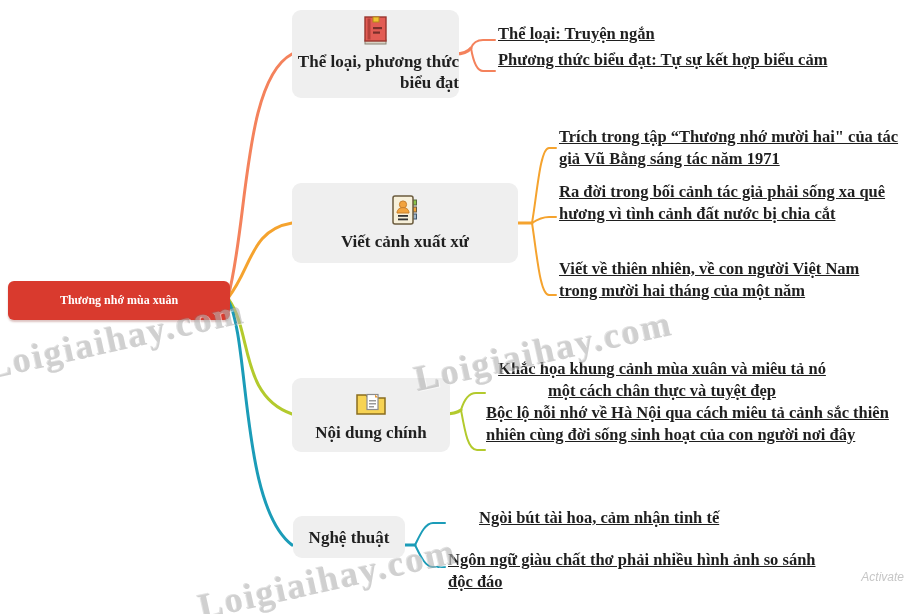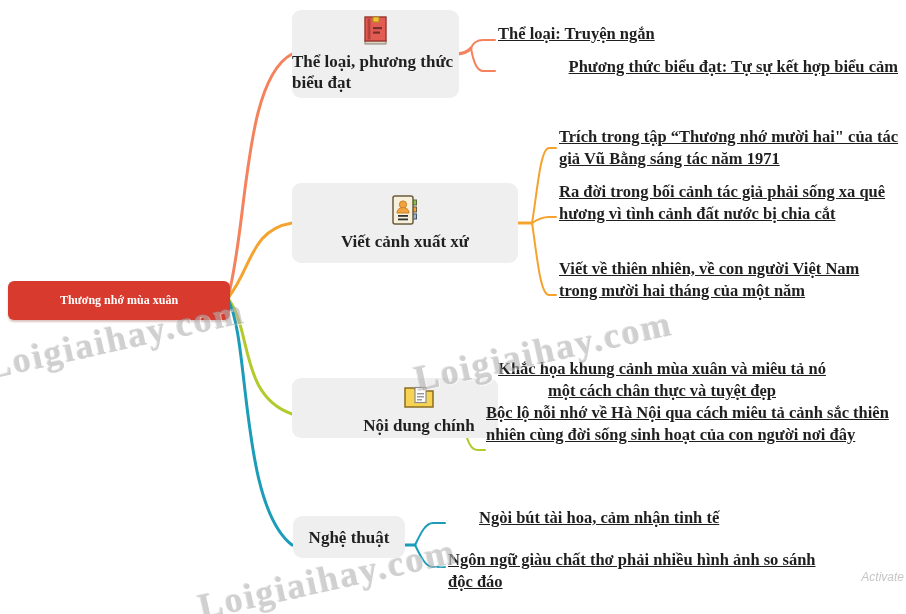--- a/index.html
+++ b/index.html
@@ -14,30 +14,30 @@
   .lk-teal{stroke:var(--teal);}
   .w3{stroke-width:3px;} .w2{stroke-width:2px;}
 
   .root-node{position:absolute;left:8px;top:281px;width:222px;height:39px;z-index:3;
     background:var(--node-red);border-radius:6px;display:flex;align-items:center;justify-content:center;
     box-shadow:0 2px 2px rgba(120,20,10,.25);}
   .root-node span{color:#fff;font-weight:bold;font-size:12px;}
 
   .topic{position:absolute;z-index:2;background:var(--box-bg);border-radius:9px;
     display:flex;flex-direction:column;align-items:center;justify-content:center;}
-  .topic .t-label{font-weight:bold;font-size:17px;line-height:21px;color:var(--text);text-align:left;}
+  .topic .t-label{font-weight:bold;font-size:17px;line-height:21px;color:var(--text);text-align:right;}
   .topic-1{left:292px;top:10px;width:167px;height:88px;}
   .topic-2{left:292px;top:183px;width:226px;height:80px;}
-  .topic-3{left:292px;top:378px;width:158px;height:60px;padding-left:48px;}
+  .topic-3{left:292px;top:378px;width:158px;height:74px;}
   .topic-4{left:293px;top:516px;width:112px;height:42px;}
   .t-icon{display:block;margin-bottom:5px;}
 
   .leaf{position:absolute;z-index:2;font-weight:bold;font-size:16.5px;line-height:22px;color:var(--text);text-decoration:underline;}
   .leaf-b1-1{left:498px;top:23px;width:260px;}
-  .leaf-b1-2{left:498px;top:56px;width:400px;text-align:right;}
+  .leaf-b1-2{left:498px;top:49px;width:400px;}
   .leaf-b2-1{left:559px;top:126px;width:345px;}
   .leaf-b2-2{left:559px;top:181px;width:332px;}
   .leaf-b2-3{left:559px;top:258px;width:322px;}
   .leaf-b3-1{left:486px;top:358px;width:352px;text-align:center;}
   .leaf-b3-2{left:486px;top:402px;width:412px;}
   .leaf-b4-1{left:448px;top:507px;width:320px;margin-left:31px;}
   .leaf-b4-2{left:448px;top:549px;width:392px;}
 
   .watermark{position:absolute;z-index:5;pointer-events:none;
     font-weight:bold;font-size:36px;letter-spacing:2px;color:var(--watermark);opacity:.6;

